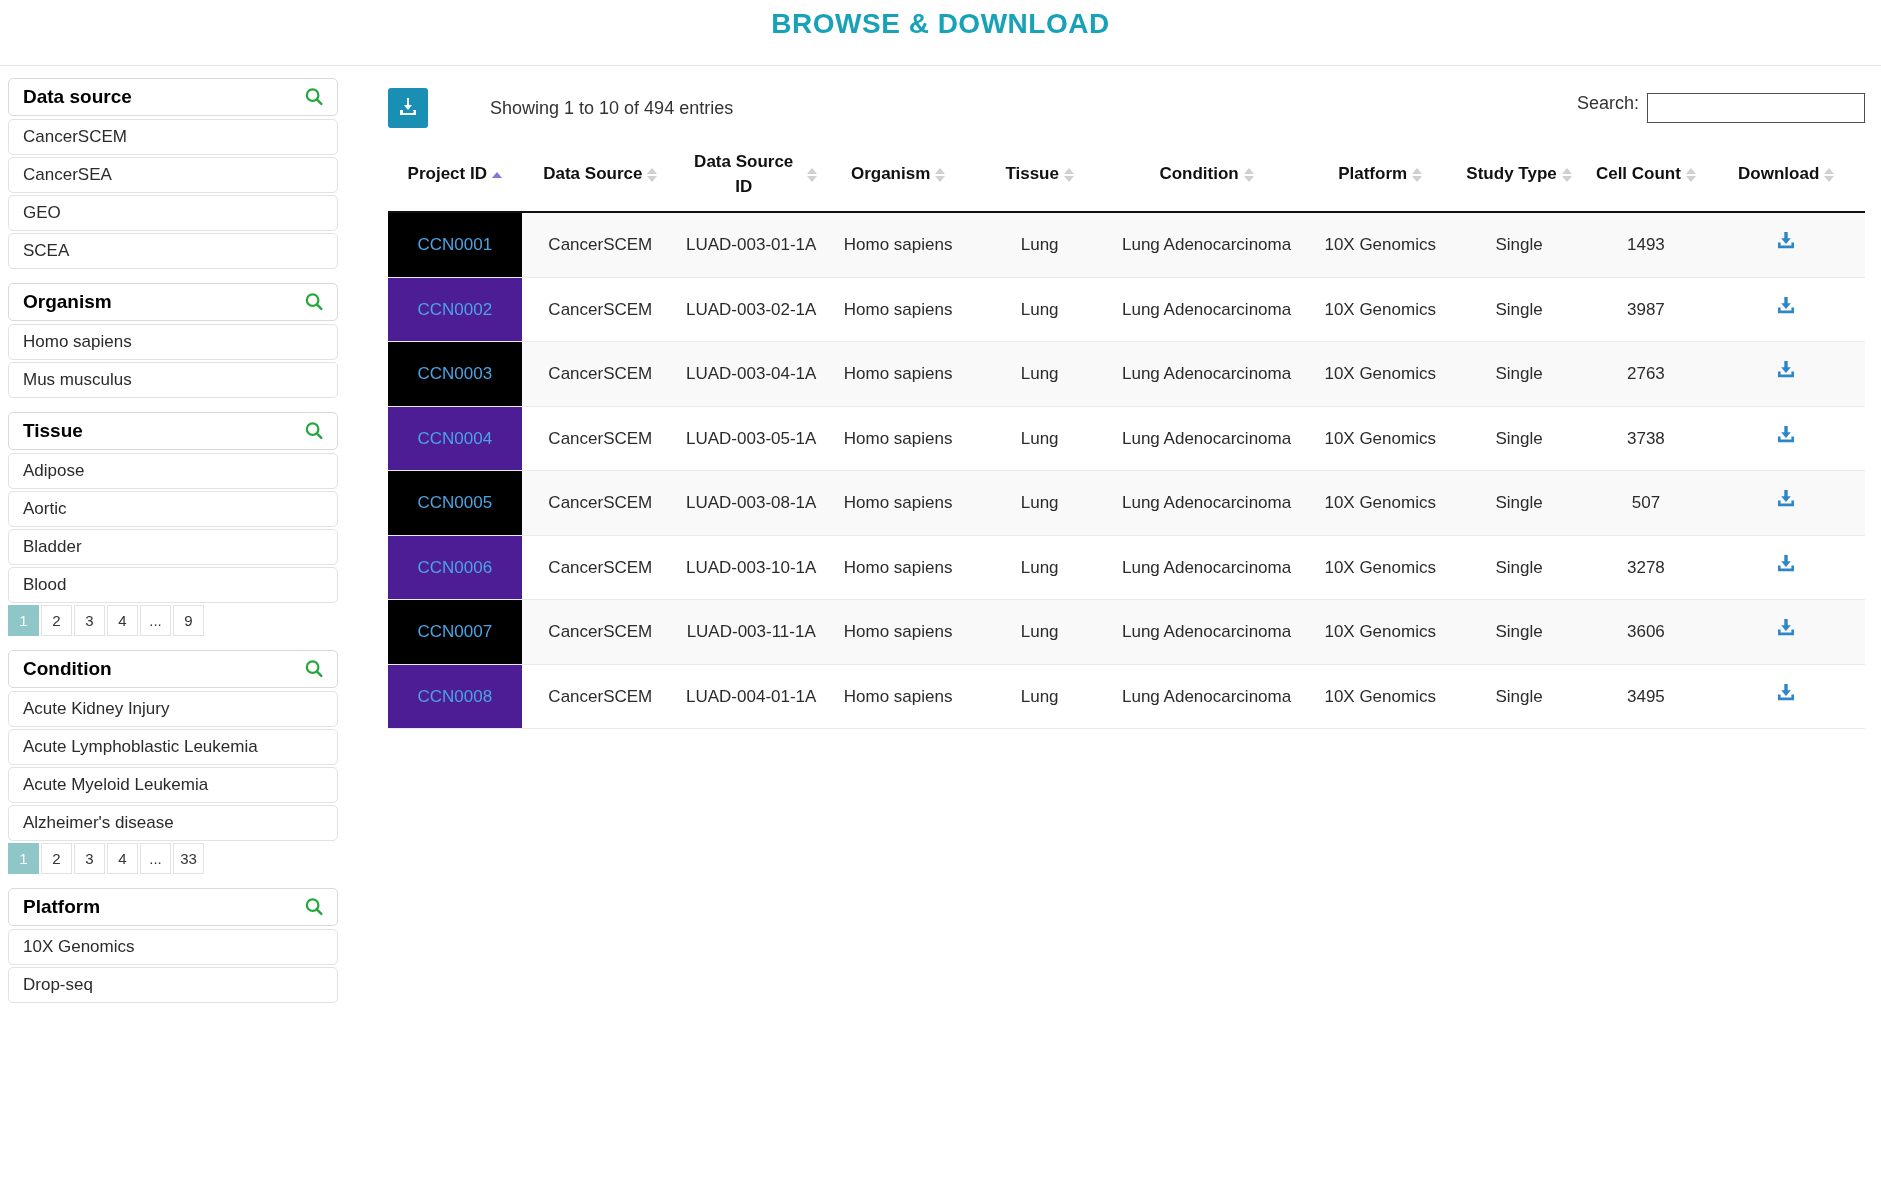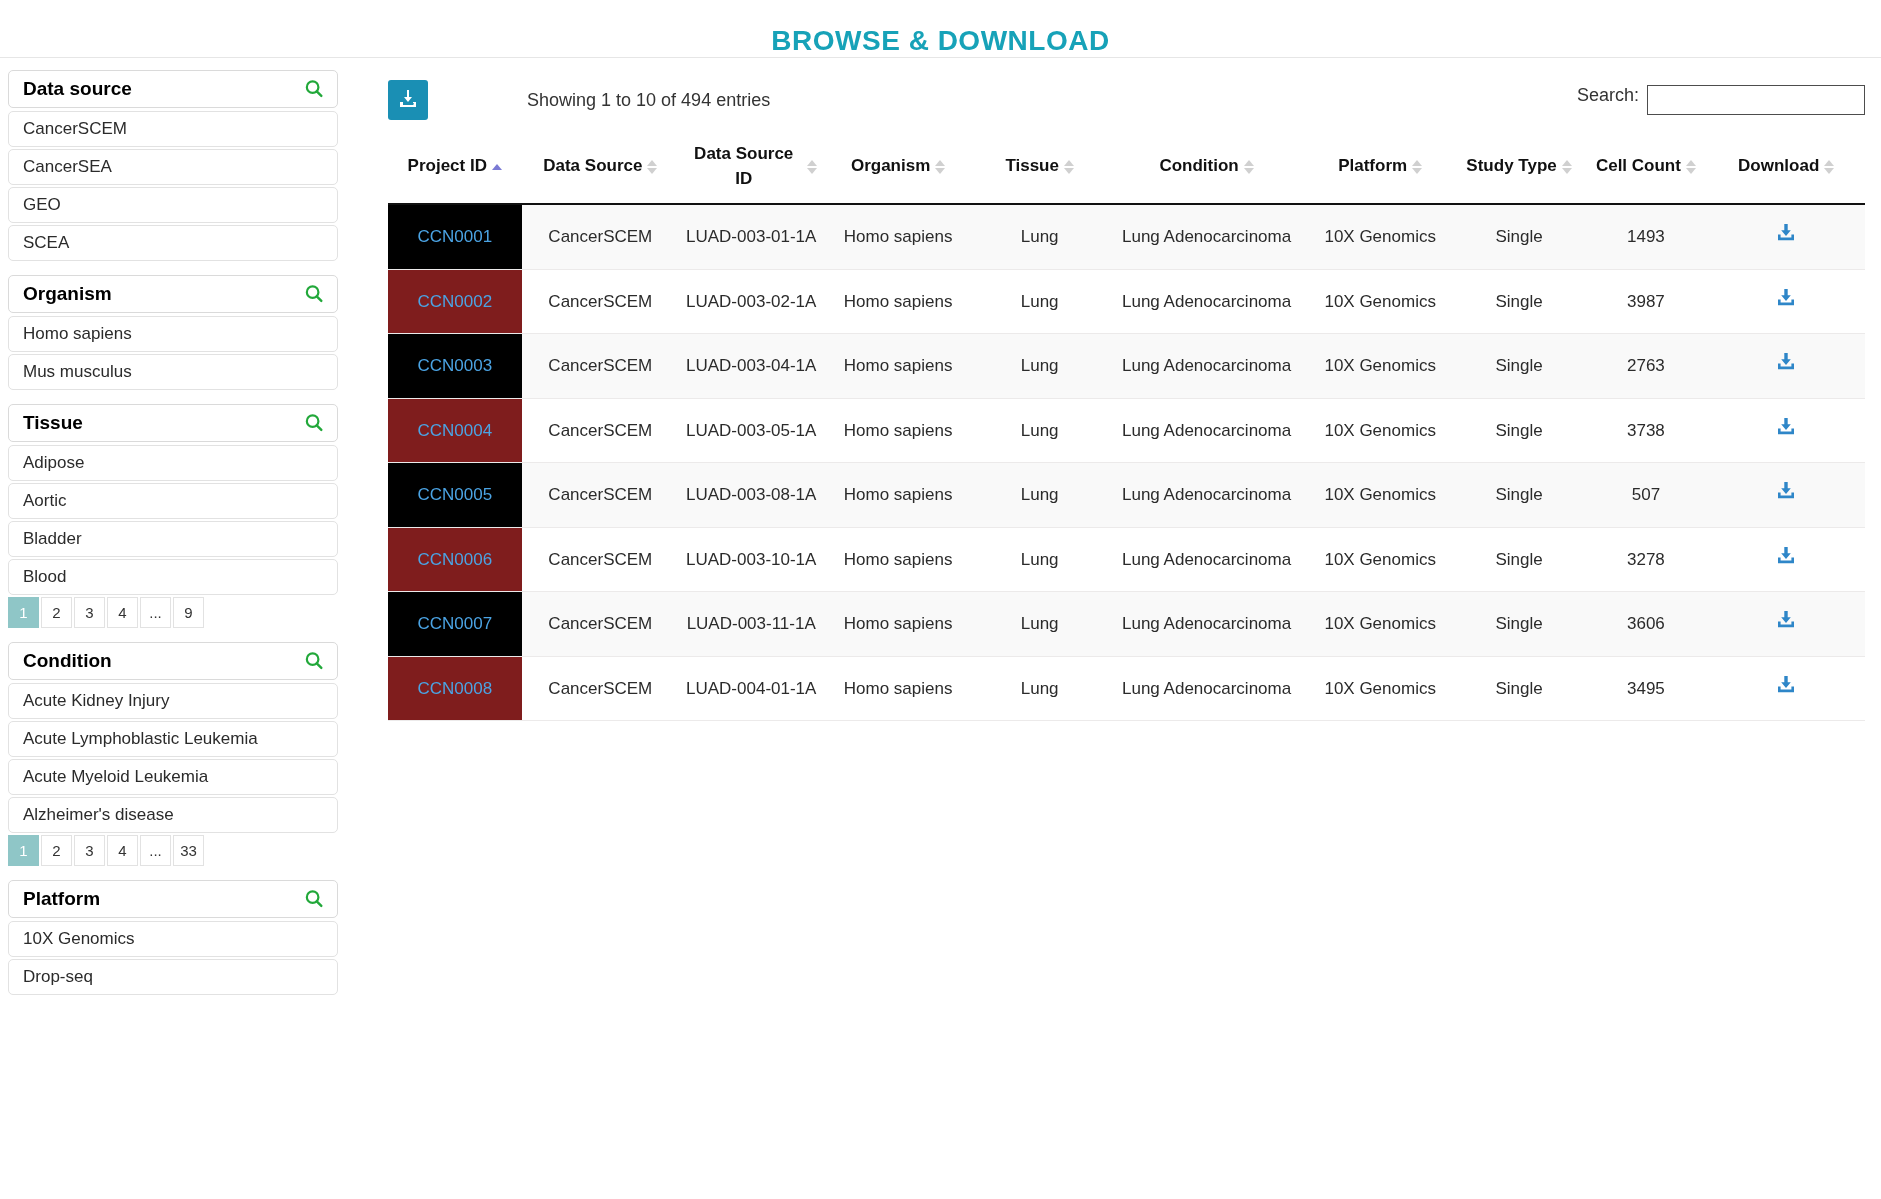--- a/index.html
+++ b/index.html
@@ -9,23 +9,24 @@
     background: #ffffff;
     font-family: "Liberation Sans", sans-serif;
     color: #222;
     overflow: hidden;
   }
 
   
   .page-header {
     height: 58px;
     display: flex;
-    align-items: flex-end;
+    align-items: flex-start;
     justify-content: center;
     border-bottom: 1px solid #e6e6e6;
+    margin-top: 8px;
   }
   .page-title {
     color: #17a2b8;
     font-size: 28px;
     font-weight: bold;
     letter-spacing: 0.5px;
   }
 
   
   .layout {
@@ -98,21 +99,20 @@
   
   .main {
     flex: 1 1 auto;
     padding: 16px 16px 0 40px;
     min-width: 0;
   }
   .table-controls {
     display: flex;
     align-items: center;
     height: 52px;
-    gap: 37px;
   }
   .dl-all-btn {
     width: 40px; height: 40px;
     background: #1a8fb4;
     border: none;
     border-radius: 3px;
     display: flex;
     align-items: center;
     justify-content: center;
     cursor: pointer;
@@ -191,21 +191,21 @@
     text-align: center;
     color: #2b2b2b;
     border-bottom: 1px solid #eceaea;
     vertical-align: middle;
     line-height: 1.5;
     word-wrap: break-word;
   }
   table.dt tbody tr.odd td { background: #f9f9f9; }
   table.dt tbody tr.even td { background: #ffffff; }
   table.dt tbody tr.odd td.sorted-col { background: #000000; }
-  table.dt tbody tr.even td.sorted-col { background: #7f1d1d; }
+  table.dt tbody tr.even td.sorted-col { background: #4c1d95; }
   .proj-link {
     color: #4ba3e3;
     text-decoration: none;
     cursor: pointer;
   }
   .row-dl { cursor: pointer; line-height: 0; display: inline-block; }
 
   
   col.c-proj   { width: 100px; }
   col.c-src    { width: 118px; }

